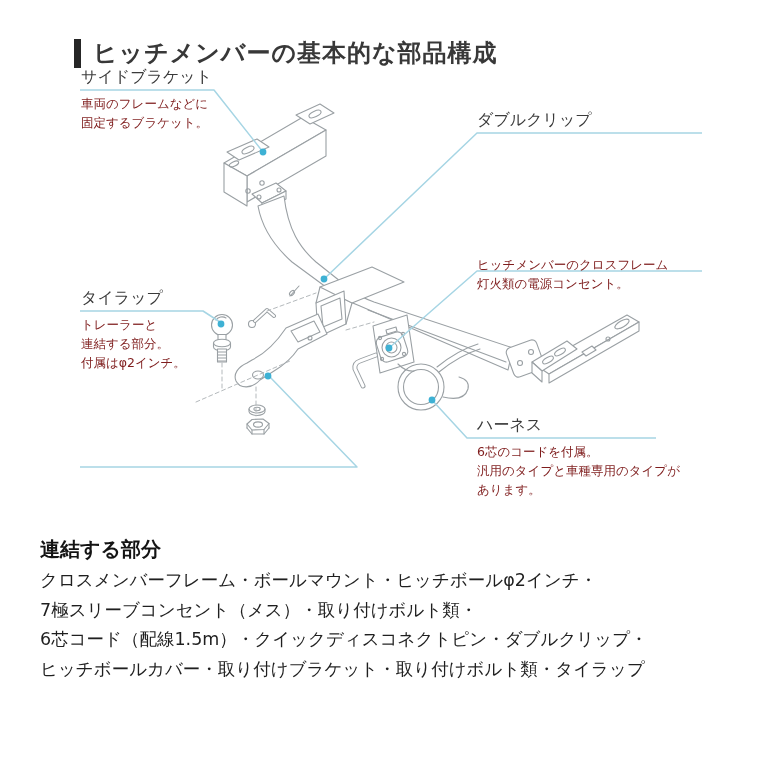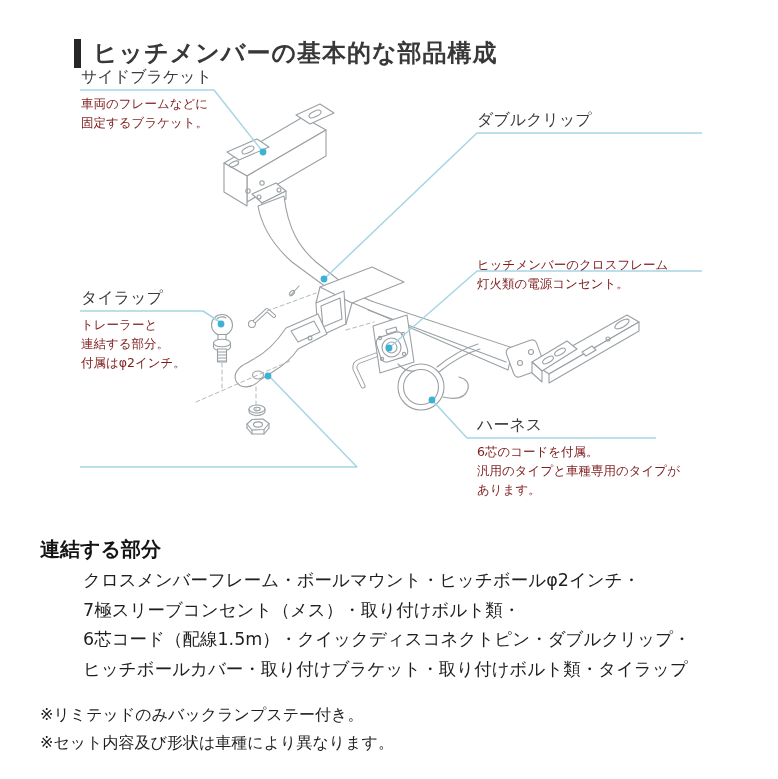--- a/index.html
+++ b/index.html
@@ -31,21 +31,21 @@
     font-size:12.5px;color:#7f1d1d;line-height:19px;margin-top:7px;
     white-space:pre-line;
   }
   
   .kit-heading{
     position:absolute;left:40px;top:536px;
     font-size:20px;font-weight:bold;color:#141414;line-height:26px;
   }
   .kit-lines{
     position:absolute;left:40px;top:566px;
-    font-size:17.5px;color:#1f1f1f;line-height:29.5px;white-space:nowrap;margin-left:43px;
+    font-size:17.5px;color:#1f1f1f;line-height:29.5px;white-space:nowrap;
   }
   .kit-notes{
     position:absolute;left:40px;top:701px;
     font-size:16px;color:#1f1f1f;line-height:28px;white-space:nowrap;
   }
 </style>
 </head>
 <body>
 
 <div id="page-root">
@@ -242,18 +242,14 @@
 あります。</div>
   </div>
 
   <div class="kit-heading">連結する部分</div>
   <div class="kit-lines">
     <div>クロスメンバーフレーム・ボールマウント・ヒッチボールφ2インチ・</div>
     <div>7極スリーブコンセント（メス）・取り付けボルト類・</div>
     <div>6芯コード（配線1.5m）・クイックディスコネクトピン・ダブルクリップ・</div>
     <div>ヒッチボールカバー・取り付けブラケット・取り付けボルト類・タイラップ</div>
   </div>
-  <div class="kit-notes">
-    <div>※リミテッドのみバックランプステー付き。</div>
-    <div>※セット内容及び形状は車種により異なります。</div>
-  </div>
 
 </div>
 
 </body></html>

